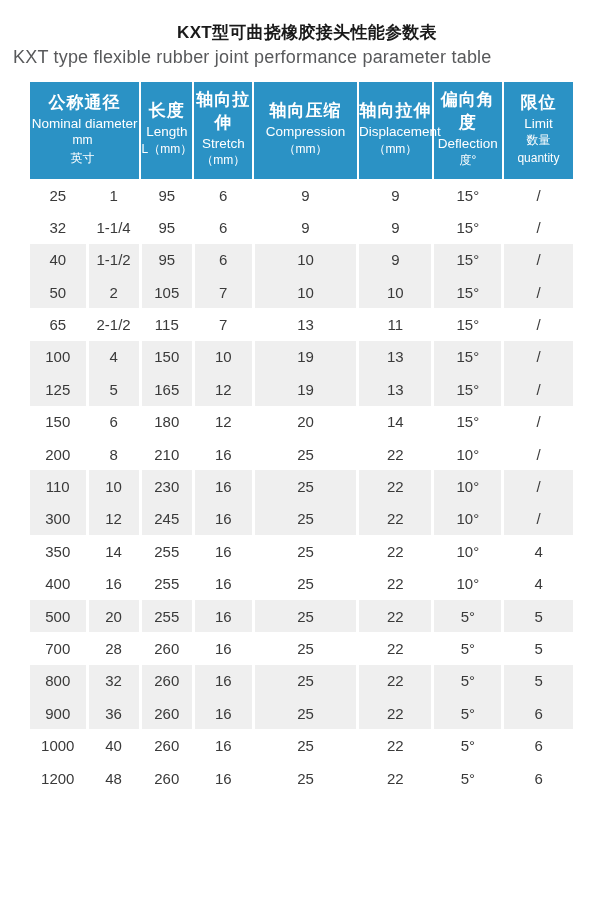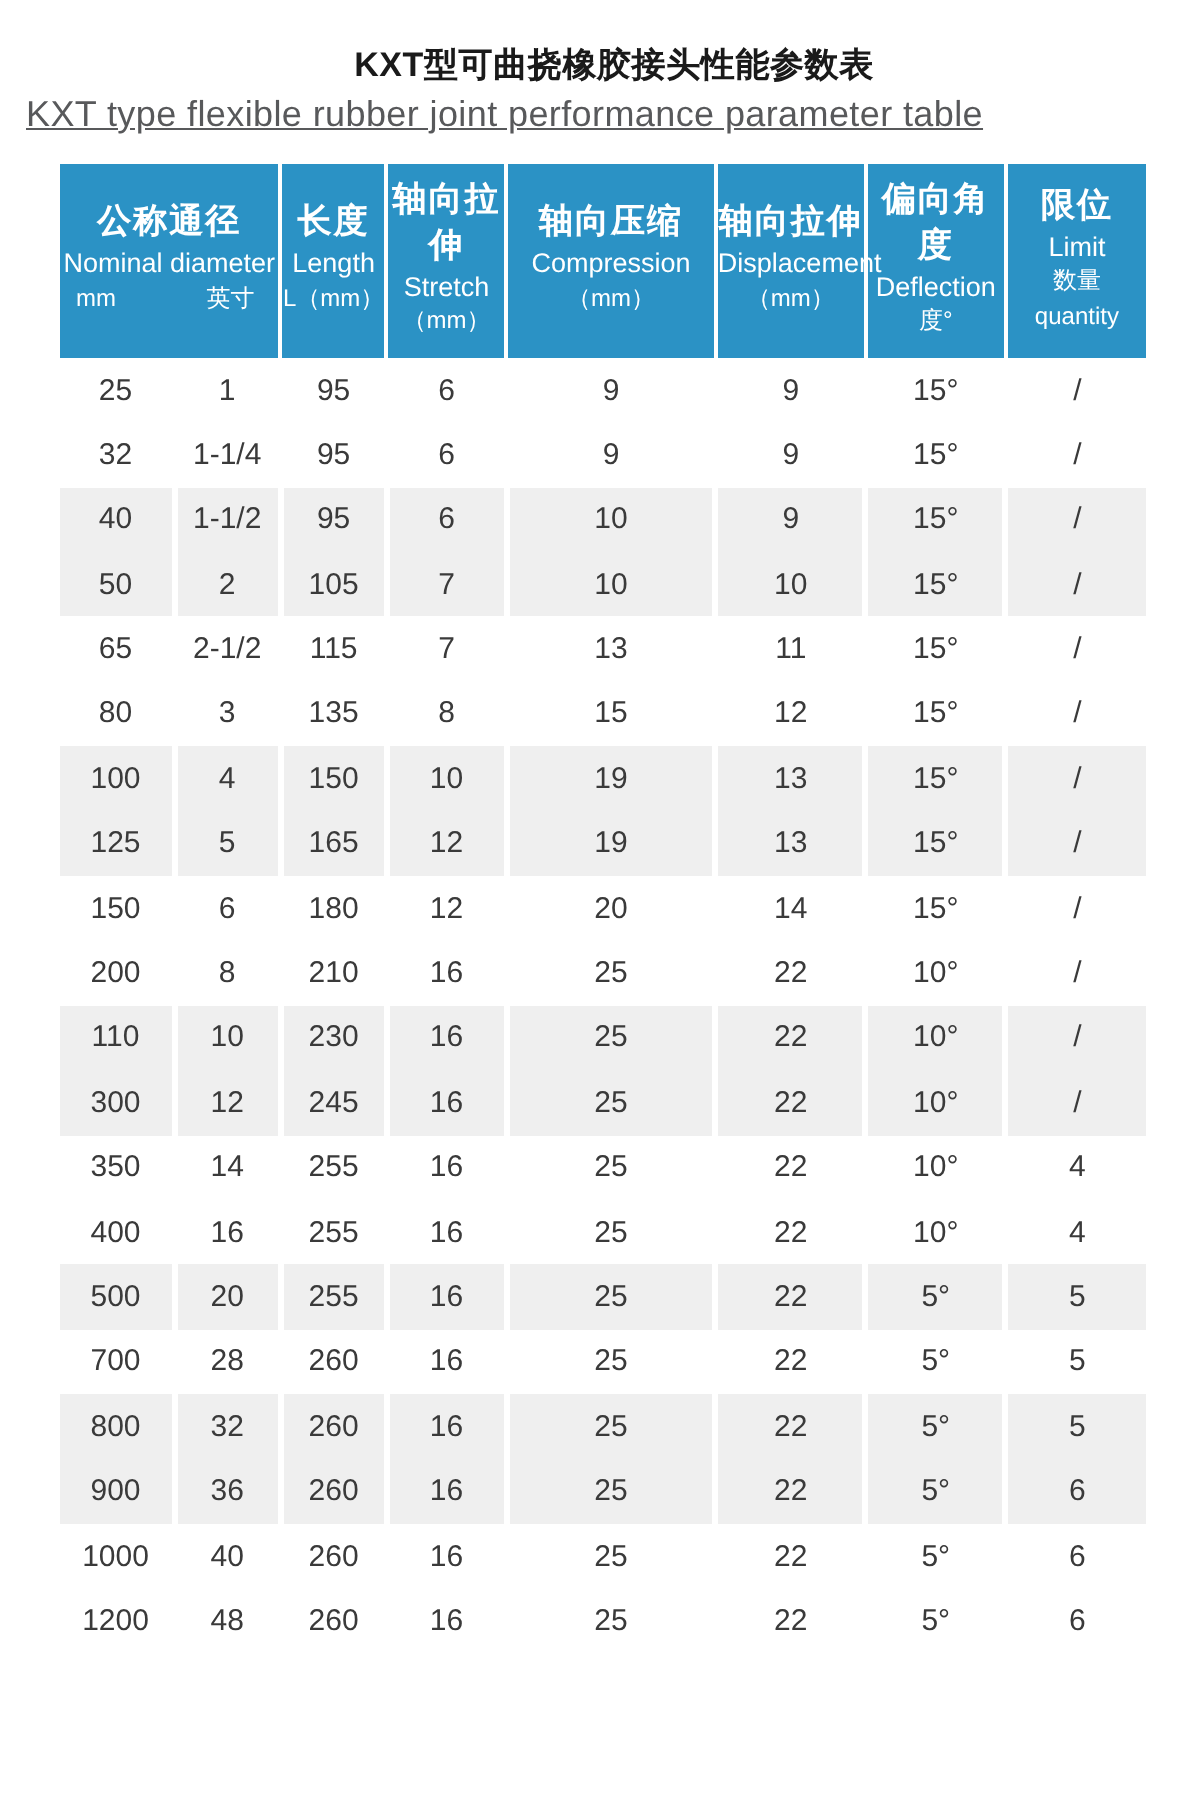--- a/index.html
+++ b/index.html
@@ -19,21 +19,20 @@
     color: var(--title-color, #1a1a1a);
     letter-spacing: 0.3px;
     text-align: center;
   }
   .subtitle {
     margin: 3px 0 13px 13px;
     font-size: 18px;
     font-weight: 400;
     color: var(--subtitle-color, #58595b);
     letter-spacing: 0.2px;
-    text-decoration: underline;
   }
 
   table.param-table {
     margin: 14px 0 0 30px;
     width: 543px;
     border-collapse: collapse;
     table-layout: fixed;
   }
   thead th {
     background: var(--header-bg, #2b92c5);
@@ -46,20 +45,21 @@
   thead th + th { border-left: 2px solid #ffffff; }
   .h-zh  { font-size: 17px; font-weight: bold; line-height: 1.35; letter-spacing: 1px; }
   .h-en  { font-size: 13.5px; line-height: 1.3; }
   .h-unit{ font-size: 12px; line-height: 1.45; }
   .h-units {
     display: flex;
     justify-content: space-between;
     padding: 0 12px 0 8px;
     font-size: 12px;
     line-height: 1.45;
+    flex-direction: column;
   }
 
   tbody td {
     height: 32.4px;
     text-align: center;
     vertical-align: middle;
     font-size: 15px;
     color: #3a3a3a;
     background: #ffffff;
   }
@@ -171,30 +171,20 @@
         <tr>
           <td>65</td>
           <td>2-1/2</td>
           <td>115</td>
           <td>7</td>
           <td>13</td>
           <td>11</td>
           <td>15°</td>
           <td>/</td>
         </tr>
-        <tr>
-          <td>80</td>
-          <td>3</td>
-          <td>135</td>
-          <td>8</td>
-          <td>15</td>
-          <td>12</td>
-          <td>15°</td>
-          <td>/</td>
-        </tr>
         <tr class="alt">
           <td>100</td>
           <td>4</td>
           <td>150</td>
           <td>10</td>
           <td>19</td>
           <td>13</td>
           <td>15°</td>
           <td>/</td>
         </tr>

